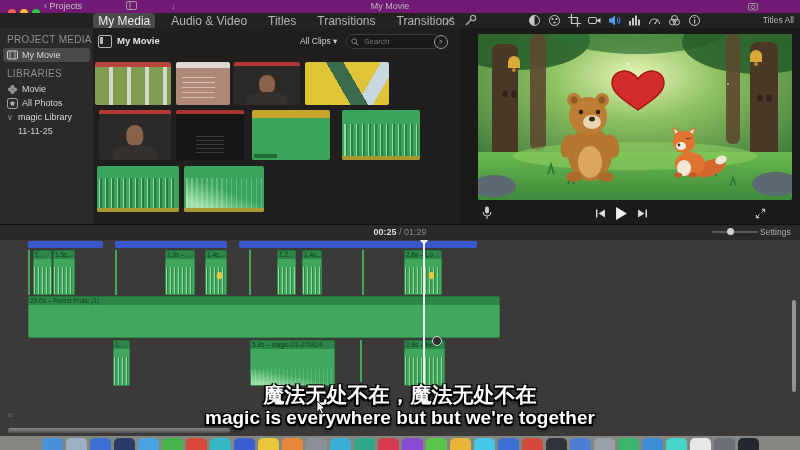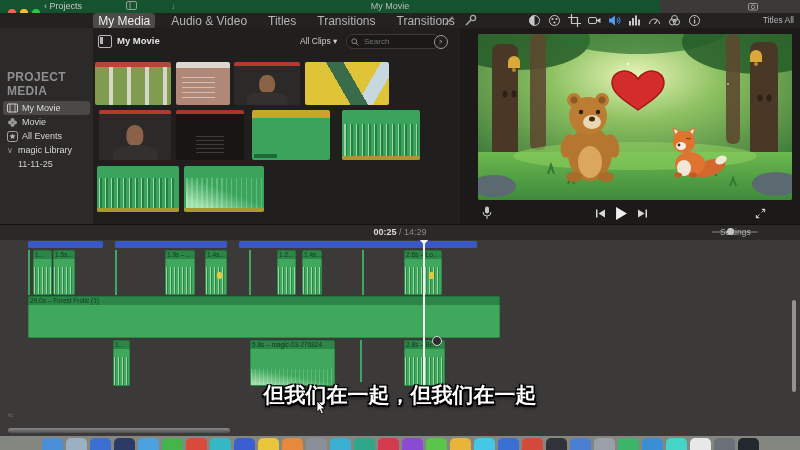--- a/index.html
+++ b/index.html
@@ -1,36 +1,36 @@
 <!DOCTYPE html>
 <html><head>
 <meta charset="utf-8">
 <style>
   html,body{margin:0;padding:0;background:#000;}
   .app{position:relative;width:800px;height:450px;overflow:hidden;background:#3b3a38;
        font-family:"Liberation Sans",sans-serif;-webkit-font-smoothing:antialiased;color:#ccc;}
   .abs{position:absolute;}
 
   
-  .titlebar{left:0;top:0;width:660px;height:13px;background:#14532d;border-bottom:1px solid #1b1a19;}
+  .titlebar{left:0;top:0;width:800px;height:13px;background:#701a75;border-bottom:1px solid #1b1a19;}
   .light{width:8px;height:8px;border-radius:50%;display:inline-block;margin-right:4px;}
   .l-red{background:#ff5f57}.l-yel{background:#febc2e}.l-grn{background:#28c840}
   .back-btn{left:44px;top:1px;font-size:9px;color:#c7c7c7;}
   .tb-ic{top:0;font-size:9px;color:#9a9a9a;}
   .win-title{left:330px;top:1px;width:120px;text-align:center;font-size:9px;color:#b9b9b9;}
 
   
   .tabstrip{left:0;top:13px;width:800px;height:15px;background:#232221;border-bottom:1px solid #131211;}
   .tabs{left:93px;top:13px;width:367px;height:15px;display:flex;align-items:center;justify-content:center;gap:11px;}
   .tab{font-size:12px;color:#b5b5b5;padding:1px 5px;border-radius:4px;white-space:nowrap;}
   .tab.active{background:#4c4b49;color:#eee;}
 
   
   .sidebar{left:0;top:28px;width:93px;height:196px;background:#2b2a29;border-right:1px solid #171615;}
-  .sb-h{font-size:12px;color:#8f8f8f;font-weight:bold;letter-spacing:.3px;padding:6px 0 3px 7px;margin-top:36px;}
+  .sb-h{font-size:10px;color:#8f8f8f;font-weight:normal;letter-spacing:.3px;padding:6px 0 3px 7px;}
   .sb-row{display:flex;align-items:center;gap:4px;height:14px;padding-left:7px;font-size:9px;color:#d8d8d8;}
   .sb-row.sel{background:#4a4947;border-radius:3px;margin:0 3px;padding-left:4px;}
   .sb-ic{width:11px;height:10px;flex:0 0 auto;}
   .sb-caret{font-size:8px;color:#9a9a9a;width:7px;}
   .sb-date{padding-left:18px;font-size:9px;color:#cfcfcf;height:13px;display:flex;align-items:center;}
 
   
   .browser{left:93px;top:28px;width:367px;height:196px;background:#211f1e;}
   .mb-head{position:absolute;left:0;top:0;width:367px;height:26px;}
   .mb-frame{left:5px;top:7px;width:12px;height:11px;border:1.2px solid #b5b5b5;border-radius:2px;}
@@ -78,21 +78,21 @@
   .reset-all{position:absolute;right:6px;top:2px;font-size:8.5px;color:#b9b9b9;}
   .viewer{position:absolute;left:18px;top:6px;width:314px;height:166px;background:#000;border-radius:2px;overflow:hidden;}
   .pv-ctl{position:absolute;top:176px;height:18px;display:flex;align-items:center;}
 
   
   .tl-head{left:0;top:224px;width:800px;height:16px;background:#2a2928;border-top:1px solid #121110;border-bottom:1px solid #30302e;}
   .tl-time{left:330px;top:227px;width:140px;text-align:center;font-size:9px;font-weight:bold;color:#dedede;}
   .tl-time .dim{color:#8a8a8a;font-weight:normal;}
   .zoom-track{left:712px;top:231px;width:46px;height:2px;background:#5a5a58;border-radius:1px;}
   .zoom-thumb{left:727px;top:228px;width:7px;height:7px;border-radius:50%;background:#cfcfcf;}
-  .tl-settings{left:720px;top:227px;font-size:8.5px;color:#b0b0b0;}
+  .tl-settings{left:760px;top:227px;font-size:8.5px;color:#b0b0b0;}
 
   
   #tl-canvas{left:0;top:240px;width:800px;height:194px;background:#3b3a38;overflow:hidden;}
   .bluebar{position:absolute;top:1px;height:7px;background:#3a57c8;border-radius:1.5px;}
   .markerline{position:absolute;top:10px;height:45px;width:2px;background:#3fa85c;}
   .markerline.low{top:100px;height:42px;}
   .clip{position:absolute;background:#3fa85c;border-radius:2px;box-shadow:inset 0 0 0 .5px #1e6b38;}
   .clip.top{top:10px;height:45px;}
   .clip.main{top:56px;height:42px;}
   .clip.bot{top:100px;height:46px;}
@@ -170,39 +170,40 @@
     <div class="sb-row sel">
       <span class="sb-ic">
         <svg width="11" height="10" viewBox="0 0 11 10">
             <rect x="0.5" y="1" width="10" height="8" rx="1" fill="none" stroke="#cfcfcf"></rect>
             <line x1="3" y1="1" x2="3" y2="9" stroke="#cfcfcf" stroke-width=".8"></line>
             <line x1="8" y1="1" x2="8" y2="9" stroke="#cfcfcf" stroke-width=".8"></line>
           </svg>
       </span>
       <span>My Movie</span>
     </div>
+    <div class="sb-h">LIBRARIES</div>
     <div class="sb-row">
       <span class="sb-ic">
         <svg width="11" height="11" viewBox="0 0 11 11">
             <circle cx="5.5" cy="3" r="2" fill="#b5b5b5" opacity=".8"></circle>
             <circle cx="5.5" cy="8" r="2" fill="#b5b5b5" opacity=".8"></circle>
             <circle cx="3" cy="5.5" r="2" fill="#b5b5b5" opacity=".8"></circle>
             <circle cx="8" cy="5.5" r="2" fill="#b5b5b5" opacity=".8"></circle>
           </svg>
       </span>
       <span>Movie</span>
     </div>
     <div class="sb-row">
       <span class="sb-ic">
         <svg width="11" height="11" viewBox="0 0 12 12">
             <rect x="0.5" y="0.5" width="11" height="11" rx="2.5" fill="none" stroke="#b5b5b5"></rect>
             <path d="M6 2.6l1 2.1 2.3.25-1.7 1.55.45 2.25L6 7.6 3.95 8.75l.45-2.25L2.7 4.95 5 4.7z" fill="#b5b5b5"></path>
           </svg>
       </span>
-      <span>All Events</span>
+      <span>All Photos</span>
     </div>
     <div class="sb-row">
       <span class="sb-caret">∨</span>
       <span>magic Library</span>
     </div>
     <div class="sb-date">11-11-25</div>
   </div>
 
   <div class="abs browser">
     <div class="mb-head">
@@ -403,21 +404,21 @@
       <svg width="13" height="13" viewBox="0 0 13 13">
           <circle cx="6.5" cy="6.5" r="5" fill="none" stroke="#c8c8c8"></circle>
           <rect x="6" y="5.5" width="1.2" height="4" fill="#c8c8c8"></rect>
           <rect x="6" y="3" width="1.2" height="1.2" fill="#c8c8c8"></rect>
         </svg>
     </span>
     <span class="reset-all">Titles All</span>
   </div>
 
   <div class="abs tl-head"></div>
-  <div class="abs tl-time"><span>00:25</span><span class="dim"> / </span><span class="dim">14:29</span></div>
+  <div class="abs tl-time"><span>00:25</span><span class="dim"> / </span><span class="dim">01:29</span></div>
   <div class="abs zoom-track"></div>
   <div class="abs zoom-thumb"></div>
   <div class="abs tl-settings">Settings</div>
 
   <div class="abs" id="tl-canvas">
     <div id="playhead" style="left: 423px;"></div>
   <div class="bluebar" style="left: 28px; width: 75px;"></div>
       <div class="bluebar" style="left: 115px; width: 112px;"></div>
       <div class="bluebar" style="left: 239px; width: 238px;"></div>
       <div class="markerline" style="left: 28px; width: 2px;"></div>
@@ -458,21 +459,22 @@
         <span class="lbl">5.8s – magic-03-276824</span>
       </div>
       <div class="clip bot" style="left: 404px; width: 41px;">
         <span class="lbl">2.8s – Bel...</span>
         <span class="ring"></span>
       </div>
     </div>
 
   <span class="abs skim-ic">≈</span>
 
-  <div class="abs sub sub-zh">但我们在一起，但我们在一起</div>
+  <div class="abs sub sub-zh">魔法无处不在，魔法无处不在</div>
+  <div class="abs sub sub-en">magic is everywhere but but we're together</div>
 
   <div class="abs hscroll"></div>
   <div class="abs vscroll"></div>
   <div class="abs dock">
       <div id="dock-icons">
         <span class="dicon" style="background: rgb(74, 144, 217);"></span>
         <span class="dicon" style="background: rgb(155, 176, 193);"></span>
         <span class="dicon" style="background: rgb(59, 111, 212);"></span>
         <span class="dicon" style="background: rgb(43, 58, 103);"></span>
         <span class="dicon" style="background: rgb(74, 163, 224);"></span>

